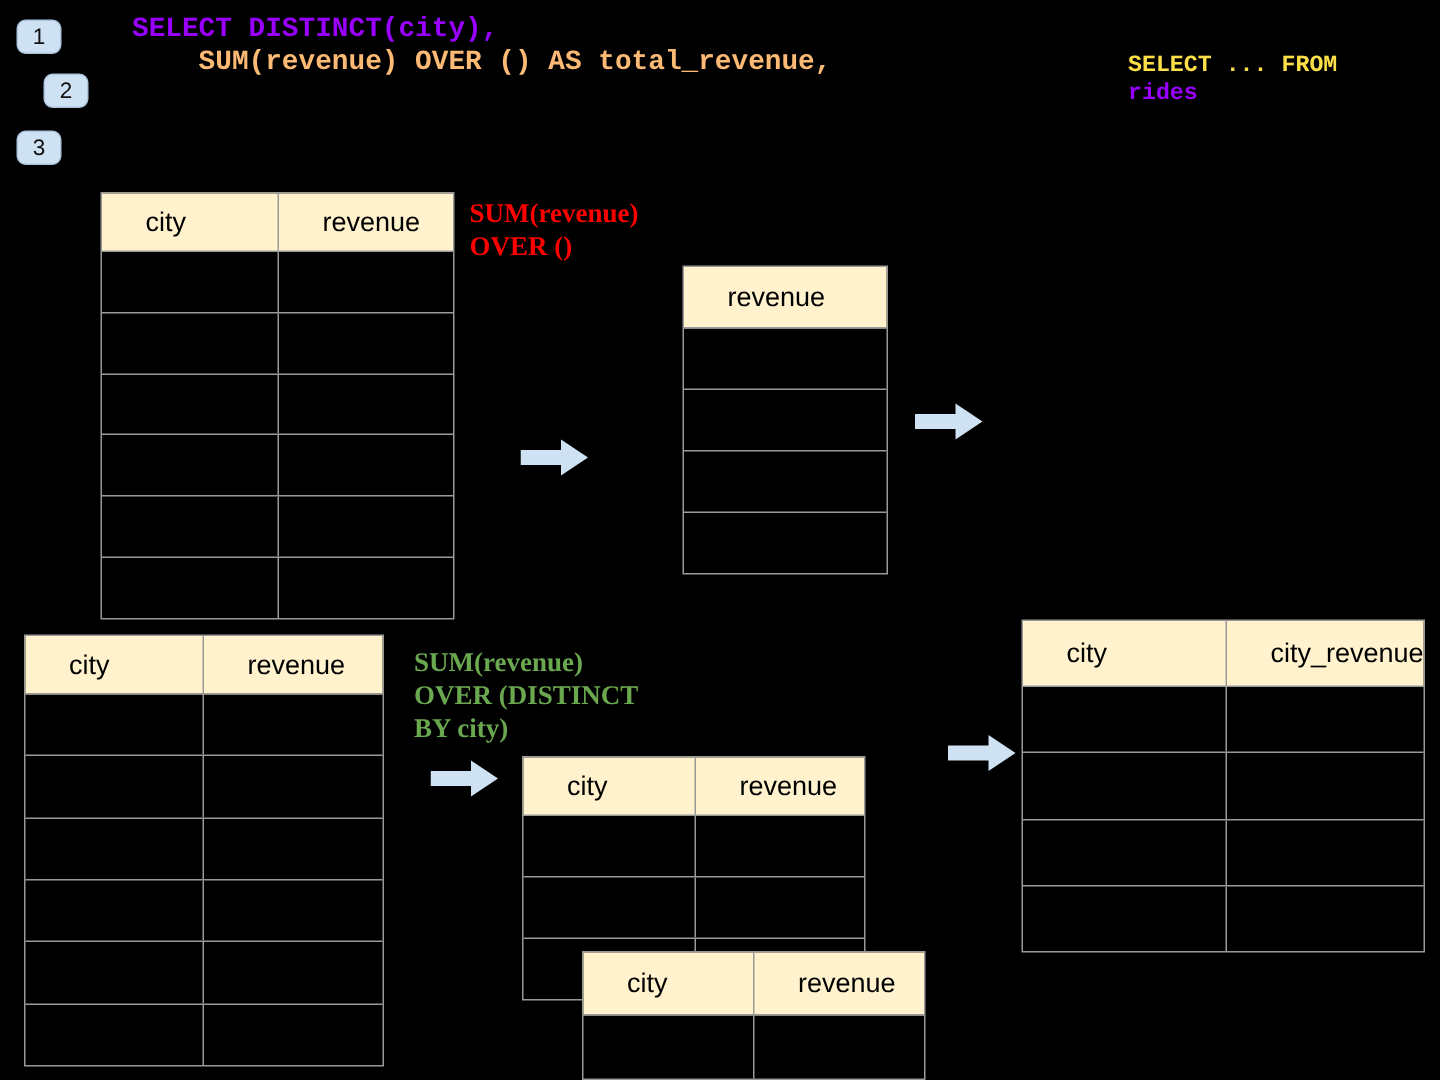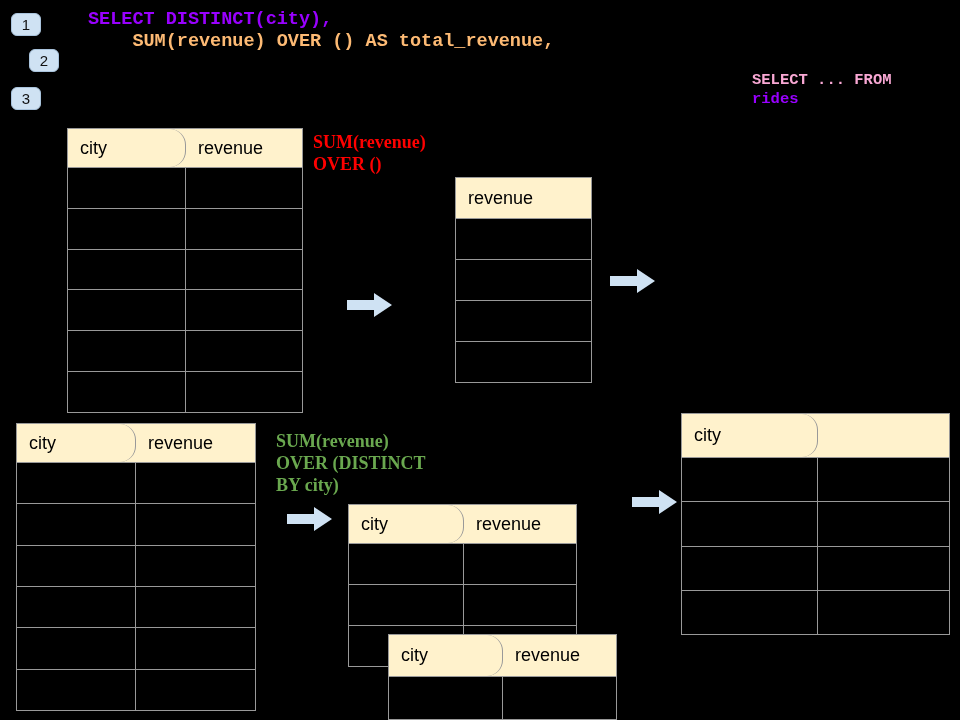--- a/index.html
+++ b/index.html
@@ -41,22 +41,22 @@
   .tbl{
     position:absolute;display:flex;flex-direction:column;
     border:1px solid var(--border);background:#000;
   }
   .thead{
     display:flex;flex:none;height:var(--hh);
     background:var(--header_fill);
     border-bottom:1px solid var(--border);
   }
   .th{
-    display:flex;align-items:center;padding-left:12px;
-    font-size:18px;color:#000;border-radius:16px;
+    display:flex;align-items:center;padding-left:29px;
+    font-size:18px;color:#000;
   }
   .tbody{flex:1;display:flex;flex-direction:column;}
   .tr{flex:1;display:flex;}
   .tr + .tr{border-top:1px solid var(--border);}
   .c1{width:var(--c1);flex:none;border-right:1px solid var(--border);}
   .c2{flex:1;}
   
   .arrow{position:absolute;display:block;}
   .arrow path{fill:var(--arrow_fill);}
 </style>
@@ -66,21 +66,21 @@
 <div class="badge" style="left:11px;top:13px;">1</div>
 <div class="badge" style="left:29px;top:49px;">2</div>
 <div class="badge" style="left:11px;top:87px;">3</div>
 
 <div class="code-block">
   <pre class="code-line" style="color: rgb(153, 0, 255);">SELECT DISTINCT(city),</pre>
   <pre class="code-line" style="color: #fdba74;">    SUM(revenue) OVER () AS total_revenue,</pre>
 </div>
 
 <div class="side-note">
-  <pre class="code-line" style="color: #f9a8d4; margin-top: 37px;">SELECT ... FROM</pre>
+  <pre class="code-line" style="color: #fde047;">SELECT ... FROM</pre>
   <pre class="code-line" style="color: rgb(153, 0, 255);">rides</pre>
 </div>
 
 <div class="ann ann-total">
   <pre class="code-line" style="color: rgb(255, 0, 0);">SUM(revenue)</pre>
   <pre class="code-line" style="color: rgb(255, 0, 0);">OVER ()</pre>
 </div>
 
 <div class="ann ann-partition">
   <pre class="code-line" style="color: rgb(106, 168, 79);">SUM(revenue)</pre>
@@ -204,20 +204,21 @@
       <div class="tr">
         <div class="td c1"></div>
         <div class="td c2"></div>
       </div>
     </div>
 </div>
 
 <div class="tbl" style="left:681px;top:413px;width:269px;height:222px;--c1:136px;--hh:44px;">
   <div class="thead">
     <div class="th c1">city</div>
+    <div class="th c2">city_revenue</div>
   </div>
   <div class="tbody">
       <div class="tr">
         <div class="td c1"></div>
         <div class="td c2"></div>
       </div>
       <div class="tr">
         <div class="td c1"></div>
         <div class="td c2"></div>
       </div>

